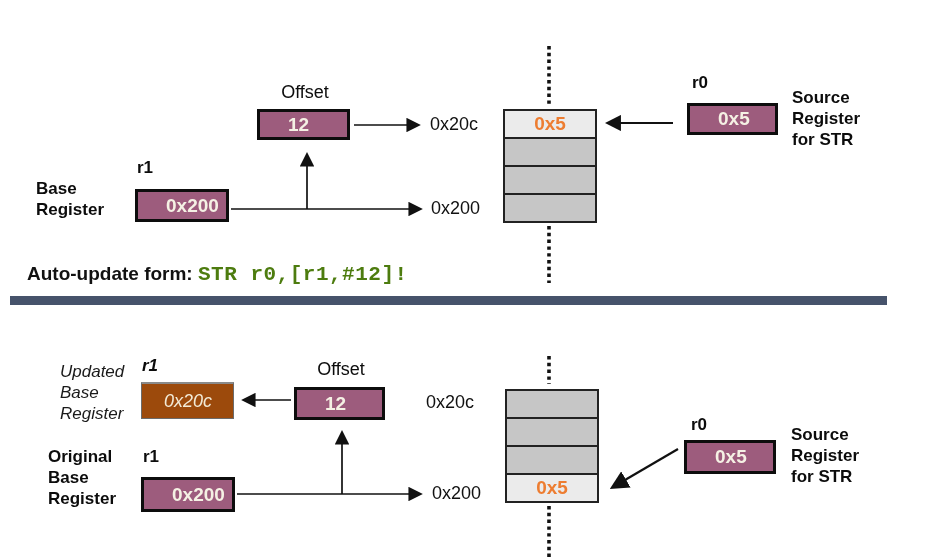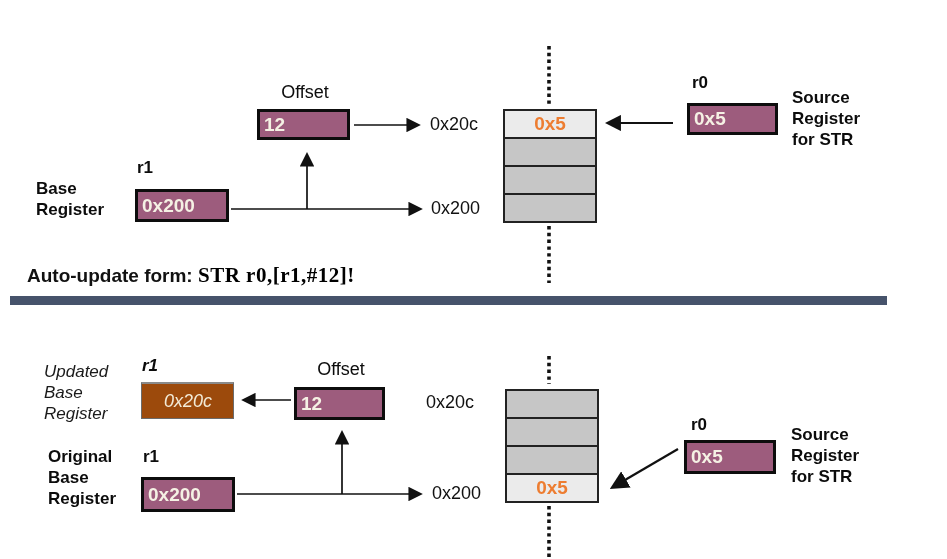--- a/index.html
+++ b/index.html
@@ -13,38 +13,38 @@
     font-size:23px; letter-spacing:0.5px; white-space:pre; color:#0c0c0c;
   }
   .lbl { font-weight:bold; font-size:17px; line-height:21px; color:#0c0c0c; }
   .lbl-big { font-weight:normal; font-size:18px; color:#0c0c0c; }
   .ital { font-style:italic; font-weight:normal; font-size:17px; line-height:21px; color:#1a1a1a; }
   .ital-bold { font-style:italic; font-weight:bold; font-size:17px; color:#0c0c0c; }
   .addr { font-size:18px; color:#111; }
   .regbox {
     box-sizing:border-box; background:#9d5c7d; border:3px solid #0d0d0d;
     color:#f5f1e4; font-weight:bold; font-size:19px;
-    display:flex; align-items:center; padding-left:4px;
+    display:flex; align-items:center; padding-left:28px;
   }
   .brownbox {
     box-sizing:border-box; background:#9c4a0c; border:1px solid #6b6b6b;
     border-top:2px solid #8a8a8a; color:#f2ead6; font-style:italic;
     font-size:18px; display:flex; align-items:center; padding-left:22px;
   }
   .memstack { box-sizing:border-box; width:94px; border:2px solid #222; background:#c6c6c6; }
   .mcell {
     box-sizing:content-box; height:26px; background:#c6c6c6; border-bottom:2px solid #222;
     display:flex; align-items:center; justify-content:center;
     font-weight:bold; font-size:19px; color:#ed7d31;
   }
   .mcell:last-child { border-bottom:none; }
   .mcell.active { background:#ebebeb; }
   .autoline { font-size:19px; font-weight:bold; white-space:pre; }
   .autoline .code {
-    font-family:Liberation Serif, serif; color:#000000;
+    font-family:Liberation Mono, monospace; color:#4d7c0f;
     font-size:21px; letter-spacing:0.5px;
   }
   .divider { background:#46536b; }
   svg.overlay { position:absolute; left:0; top:0; pointer-events:none; }
 </style>
 </head>
 <body>
 
 <div class="canvas">
 
@@ -104,21 +104,21 @@
     <div>Source</div>
     <div>Register</div>
     <div>for STR</div>
   </div>
 
   <div class="abs autoline" style="left:27px; top:263px;"><span>Auto-update form: </span><span class="code">STR r0,[r1,#12]!</span></div>
 
   <div class="abs divider" style="left:10px; top:296px; width:877px; height:9px;"></div>
 
 
-  <div class="abs ital" style="left:44px; top:361px;">
+  <div class="abs ital" style="left:60px; top:361px;">
     <div>Updated</div>
     <div>Base</div>
     <div>Register</div>
   </div>
   <div class="abs ital-bold" style="left:142px; top:356px;">r1</div>
   <div class="abs brownbox" style="left:141px; top:382px; width:93px; height:37px;">
     <span>0x20c</span>
   </div>
 
   <div class="abs lbl-big" style="left:295px; top:359px; width:92px; text-align:center;">Offset</div>

